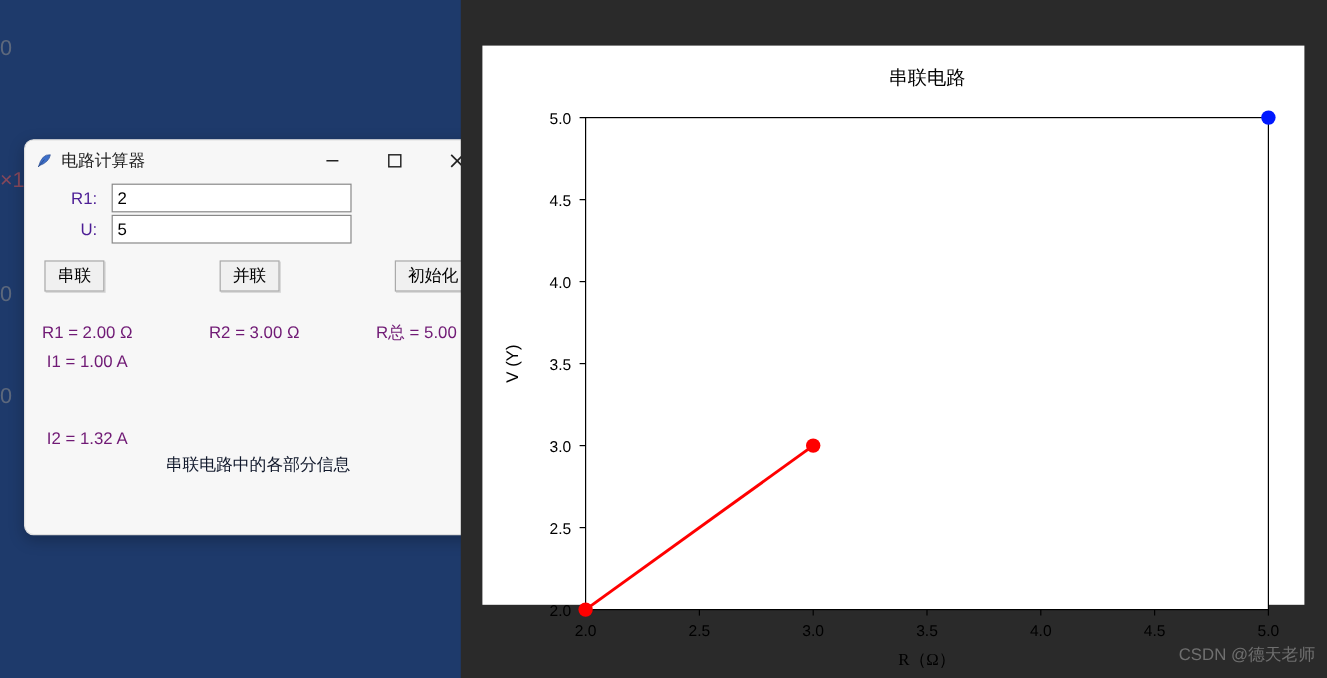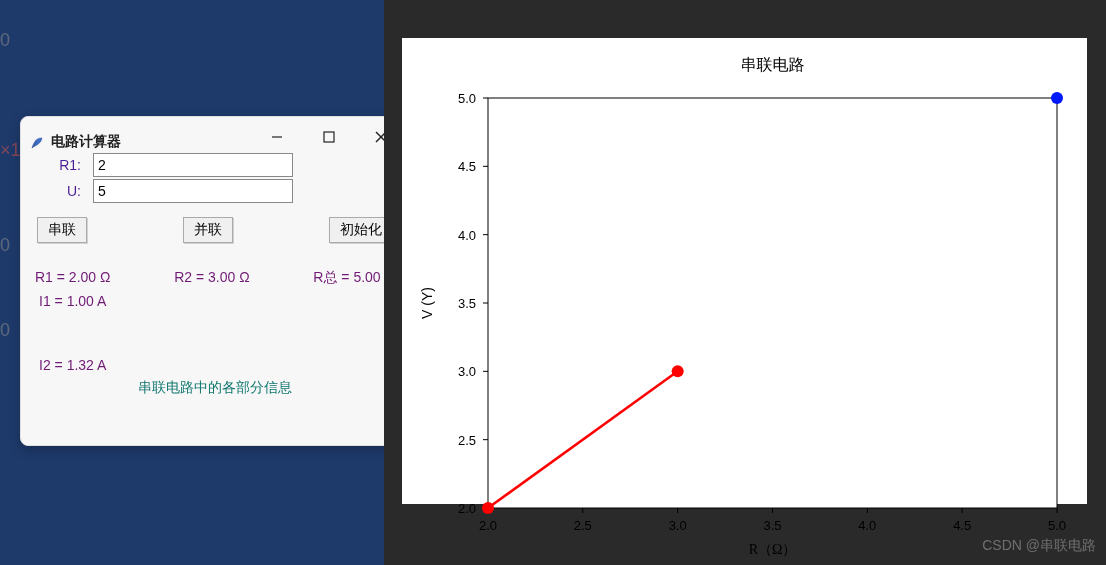--- a/index.html
+++ b/index.html
@@ -59,23 +59,22 @@
       width: 390px;
       height: 330px;
       background: #f7f7f7;
       border: 1px solid #e0e0e0;
       border-radius: 8px;
       box-shadow: 0 4px 12px rgba(0,0,0,0.25);
     }
     .tk-titlebar {
       height: 34px;
       display: flex;
-      align-items: flex-end;
+      align-items: center;
       padding: 0 6px 0 8px;
-      font-weight: bold;
     }
     .feather-icon {
       width: 16px;
       height: 16px;
       margin-right: 6px;
     }
     .tk-title {
       flex: 1;
       font-size: 14px;
       color: #222;
@@ -136,21 +135,21 @@
       display: flex;
       justify-content: space-between;
       padding: 0 2px;
       margin-bottom: 6px;
       color: #701a75;
     }
     .result-row.two { justify-content: flex-start; gap: 48px; padding-left: 6px; flex-direction: column; }
     .info-label {
       text-align: center;
       margin-top: 6px;
-      color: #0f766e;
+      color: #0f172a;
     }
   </style>
 </head>
 <body>
 
 <div class="bg-text-left bg-text-0">0</div>
 <div class="bg-text-left bg-text-1 red">×10</div>
 <div class="bg-text-left bg-text-2">0</div>
 <div class="bg-text-left bg-text-3">0</div>
 
@@ -241,14 +240,14 @@
         <line x1="81" y1="60" x2="86" y2="60" stroke="#000"></line>
         <text x="74" y="65" text-anchor="end" font-size="13">5.0</text>
         <text x="370.5" y="516" text-anchor="middle" font-size="14" font-family="Microsoft YaHei">R（Ω）</text>
         <text x="30" y="265" text-anchor="middle" font-size="14" transform="rotate(-90 30 265)">V (Y)</text>
         <path d="M86 470 L275.66666666666663 333.33333333333337" stroke="#ff0000" stroke-width="2.5" fill="none"></path>
         <circle cx="86" cy="470" r="6" fill="#ff0000"></circle>
         <circle cx="275.66666666666663" cy="333.33333333333337" r="6" fill="#ff0000"></circle>
         <circle cx="655" cy="60" r="6" fill="#0018ff"></circle>
       </svg>
   </div>
-  <div class="watermark">CSDN @串联电路</div>
+  <div class="watermark">CSDN @德天老师</div>
 </div>
 
 </body></html>

